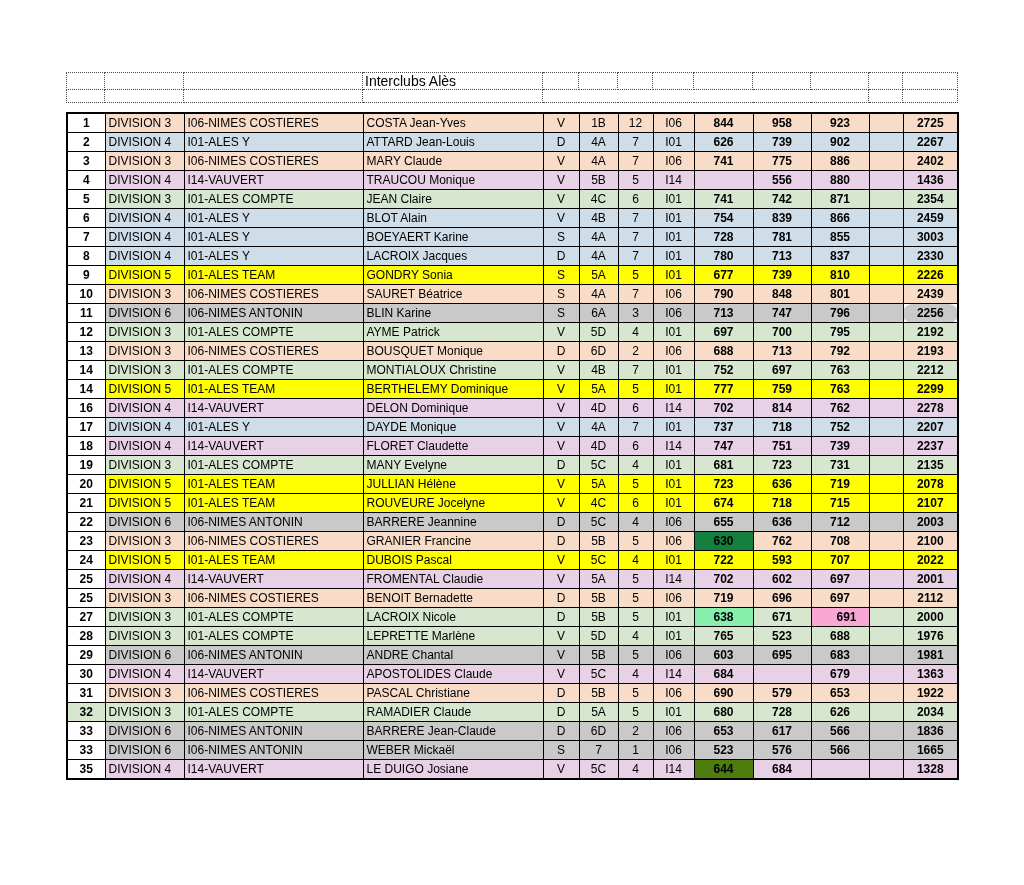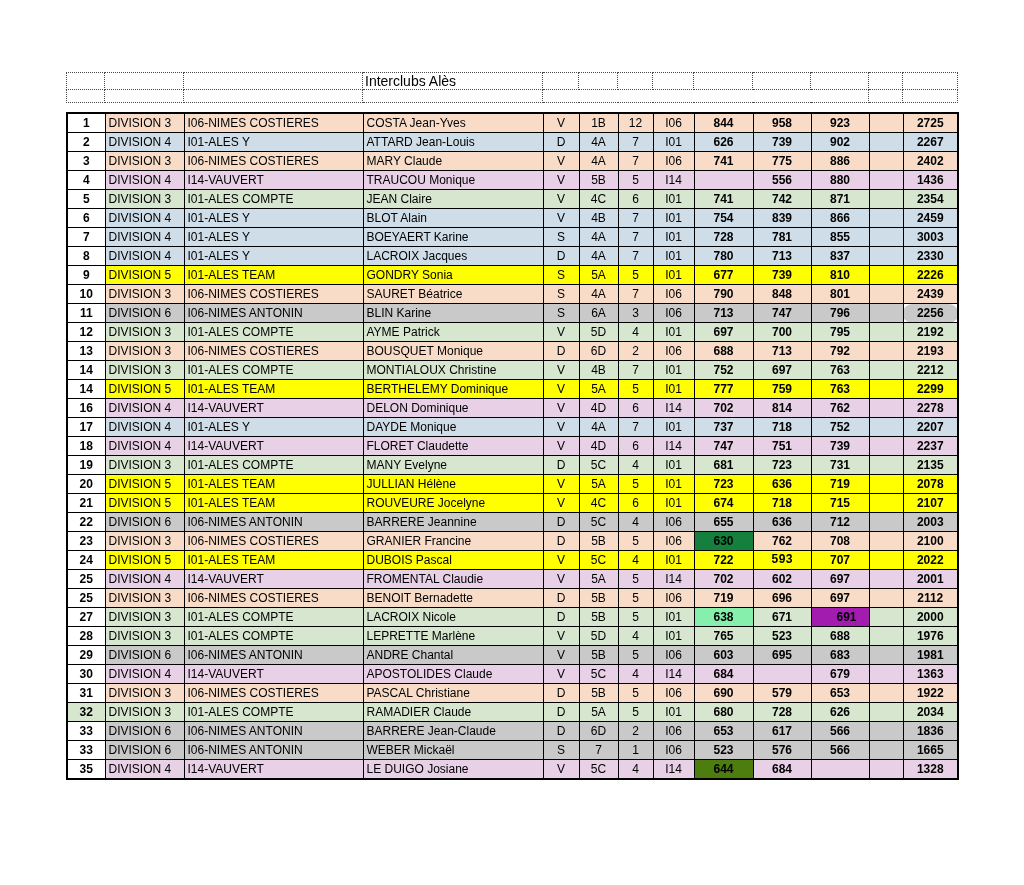--- a/index.html
+++ b/index.html
@@ -438,21 +438,21 @@
         <tr>
           <td class="c b" style="background: rgb(255, 255, 255);">24</td>
           <td class="l" style="background: rgb(255, 255, 0);">DIVISION 5</td>
           <td class="l" style="background: rgb(255, 255, 0);">I01-ALES TEAM</td>
           <td class="l" style="background: rgb(255, 255, 0);">DUBOIS Pascal</td>
           <td class="c" style="background: rgb(255, 255, 0);">V</td>
           <td class="c" style="background: rgb(255, 255, 0);">5C</td>
           <td class="c" style="background: rgb(255, 255, 0);">4</td>
           <td class="c" style="background: rgb(255, 255, 0);">I01</td>
           <td class="c b" style="background: rgb(255, 255, 0);">722</td>
-          <td class="c b" style="background: rgb(255, 255, 0); font-family: Liberation Mono, monospace;">593</td>
+          <td class="c b" style="background: rgb(255, 255, 0);">593</td>
           <td class="c b" style="background: rgb(255, 255, 0);">707</td>
           <td class="c" style="background: rgb(255, 255, 0);"></td>
           <td class="c b" style="background: rgb(255, 255, 0);">2022</td>
         </tr>
         <tr>
           <td class="c b" style="background: rgb(255, 255, 255);">25</td>
           <td class="l" style="background: rgb(232, 209, 230);">DIVISION 4</td>
           <td class="l" style="background: rgb(232, 209, 230);">I14-VAUVERT</td>
           <td class="l" style="background: rgb(232, 209, 230);">FROMENTAL Claudie</td>
           <td class="c" style="background: rgb(232, 209, 230);">V</td>
@@ -484,21 +484,21 @@
           <td class="c b" style="background: rgb(255, 255, 255);">27</td>
           <td class="l" style="background: rgb(215, 230, 207);">DIVISION 3</td>
           <td class="l" style="background: rgb(215, 230, 207);">I01-ALES COMPTE</td>
           <td class="l" style="background: rgb(215, 230, 207);">LACROIX Nicole</td>
           <td class="c" style="background: rgb(215, 230, 207);">D</td>
           <td class="c" style="background: rgb(215, 230, 207);">5B</td>
           <td class="c" style="background: rgb(215, 230, 207);">5</td>
           <td class="c" style="background: rgb(215, 230, 207);">I01</td>
           <td class="c b" style="background: #86efac;">638</td>
           <td class="c b" style="background: rgb(215, 230, 207);">671</td>
-          <td class="c b" style="background: #a21caf; padding-left: 16px;">691</td>
+          <td class="c b" style="background: #f9a8d4; padding-left: 16px;">691</td>
           <td class="c" style="background: rgb(215, 230, 207);"></td>
           <td class="c b" style="background: rgb(215, 230, 207);">2000</td>
         </tr>
         <tr>
           <td class="c b" style="background: rgb(255, 255, 255);">28</td>
           <td class="l" style="background: rgb(215, 230, 207);">DIVISION 3</td>
           <td class="l" style="background: rgb(215, 230, 207);">I01-ALES COMPTE</td>
           <td class="l" style="background: rgb(215, 230, 207);">LEPRETTE Marlène</td>
           <td class="c" style="background: rgb(215, 230, 207);">V</td>
           <td class="c" style="background: rgb(215, 230, 207);">5D</td>

